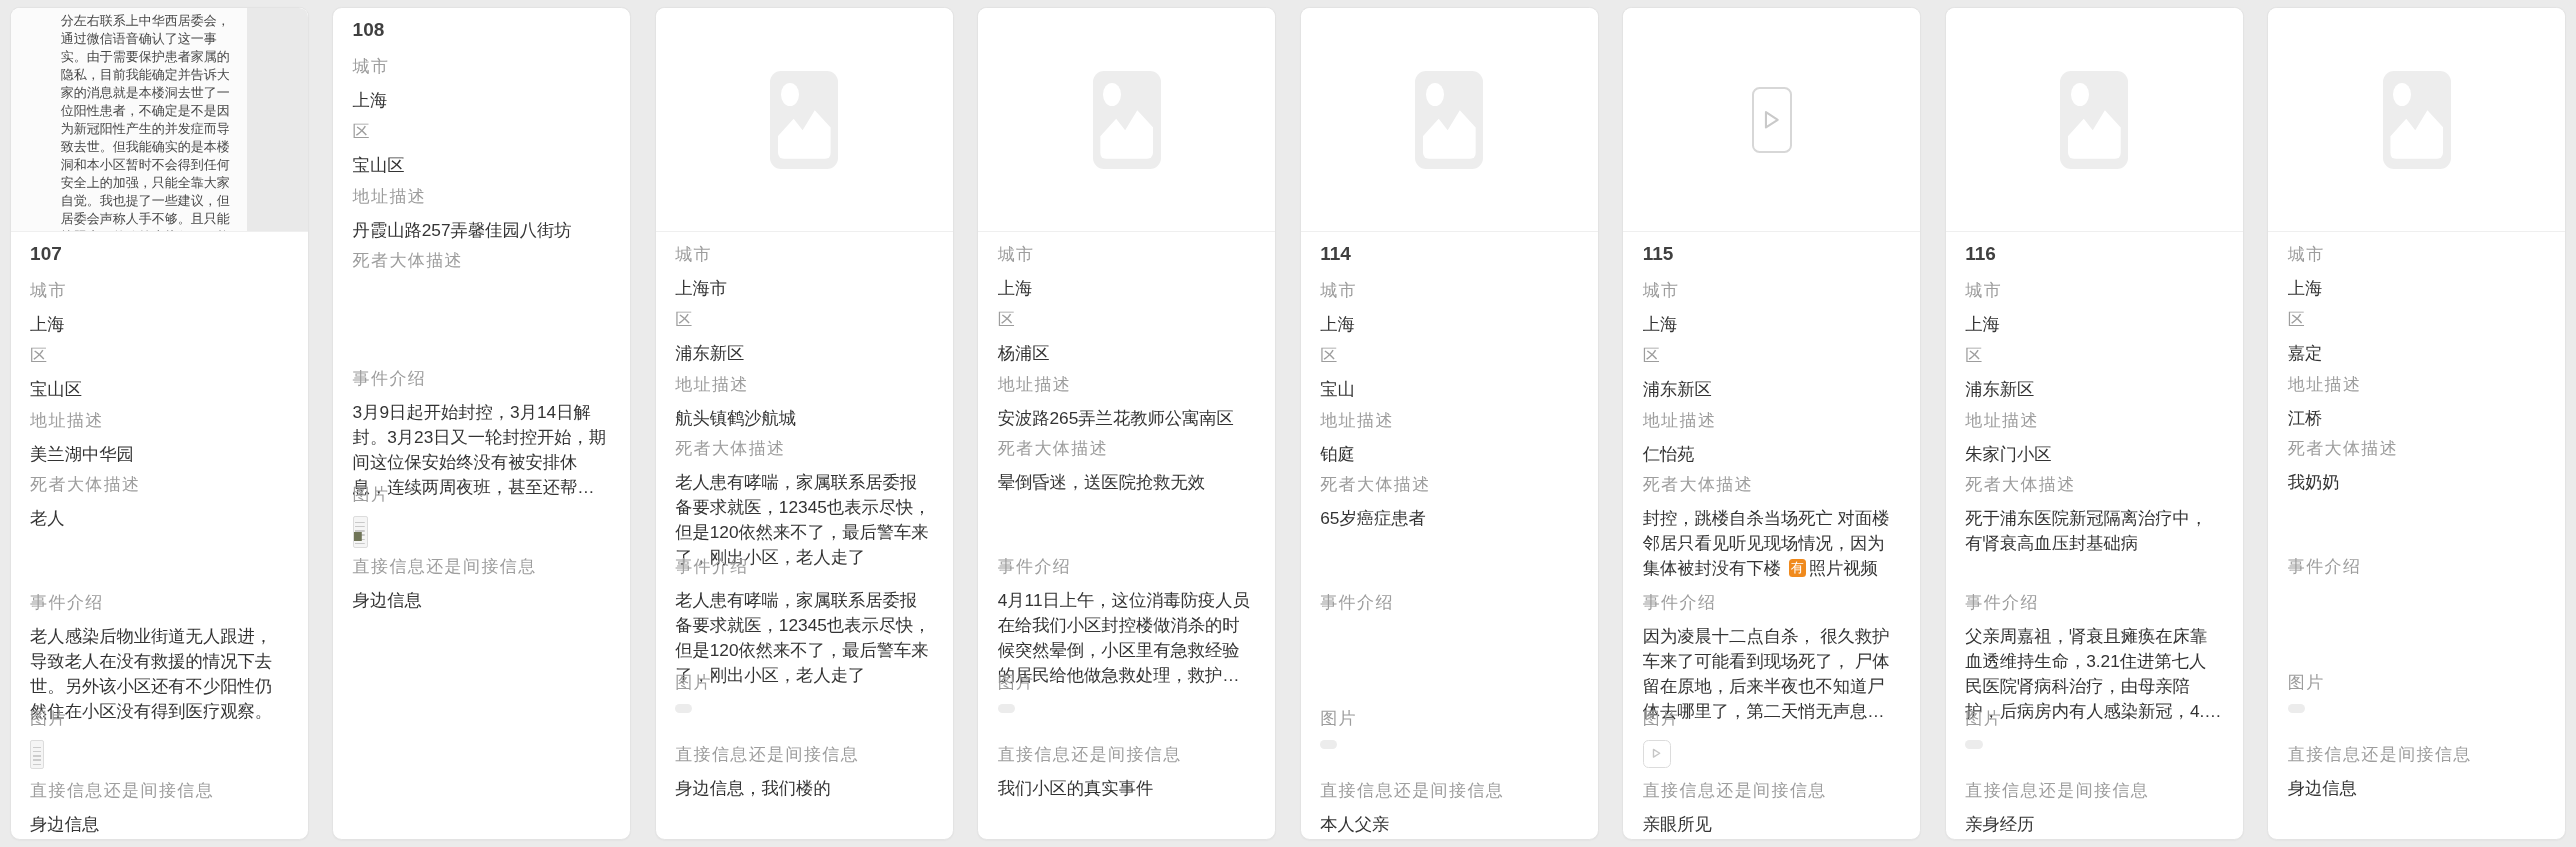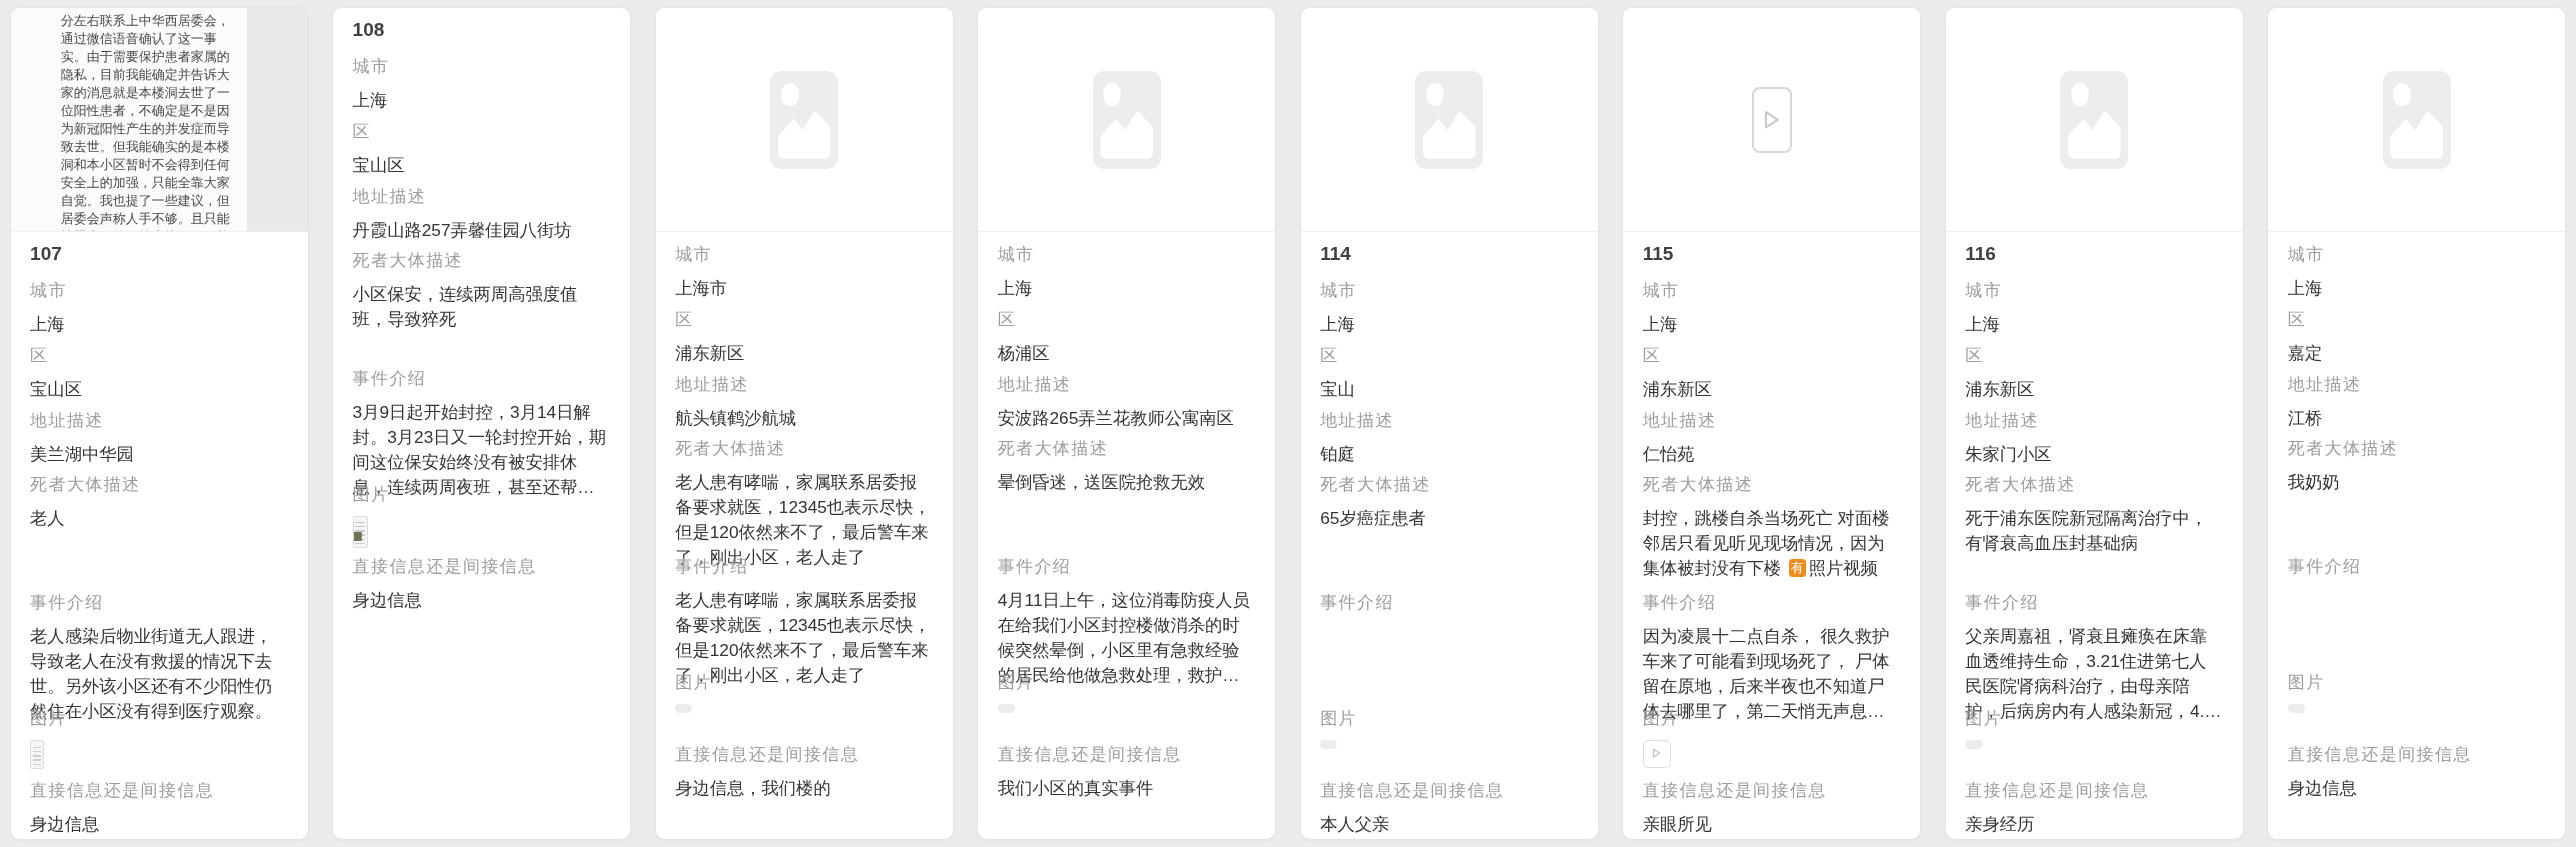--- a/index.html
+++ b/index.html
@@ -171,21 +171,20 @@
       <div class="field f-district">
         <div class="lbl">区</div>
         <div class="val">宝山区</div>
       </div>
       <div class="field f-address">
         <div class="lbl">地址描述</div>
         <div class="val">丹霞山路257弄馨佳园八街坊</div>
       </div>
       <div class="field f-deceased">
         <div class="lbl">死者大体描述</div>
-        <div class="val">小区保安，连续两周高强度值班，导致猝死</div>
       </div>
       <div class="field f-event">
         <div class="lbl">事件介绍</div>
         <div class="val">3月9日起开始封控，3月14日解封。3月23日又一轮封控开始，期间这位保安始终没有被安排休息，连续两周夜班，甚至还帮小区居民扛重物从小区...</div>
       </div>
       <div class="field f-image">
         <div class="lbl">图片</div>
         <div class="thumb-wrap">
             <div class="t-shot2"></div>
           </div>

